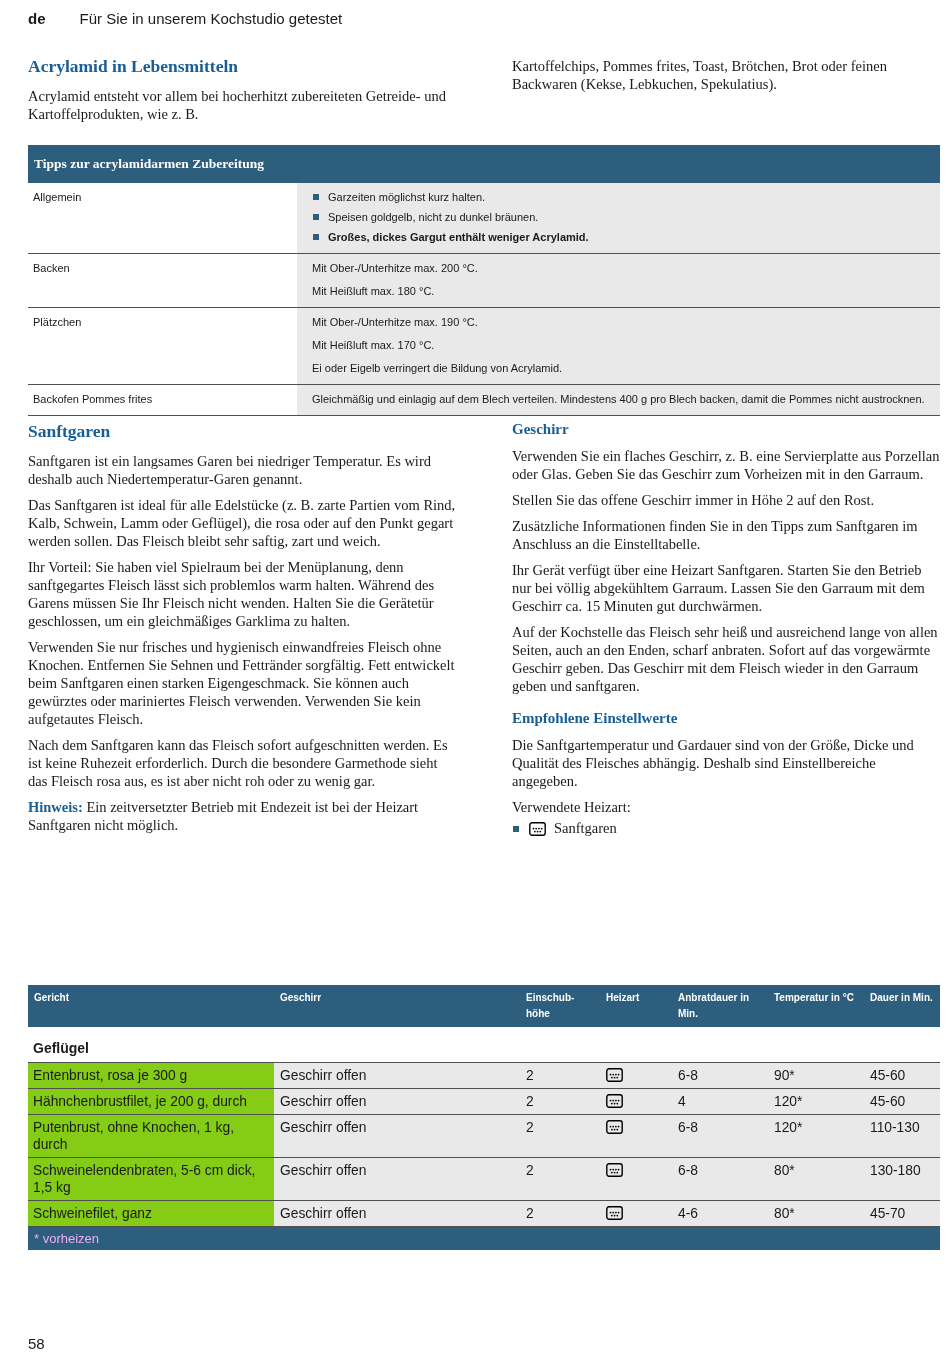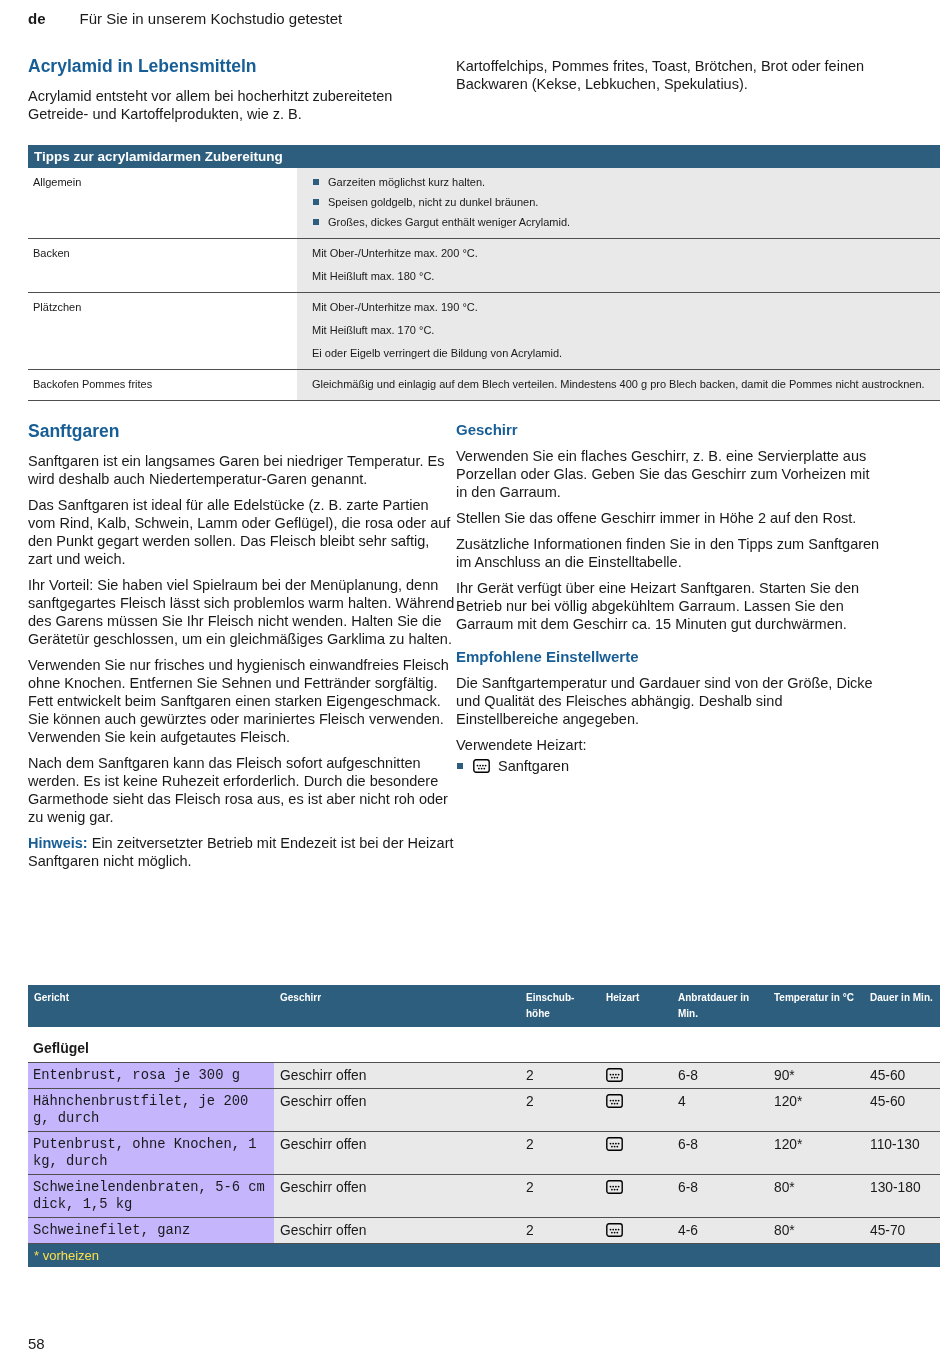--- a/index.html
+++ b/index.html
@@ -8,55 +8,55 @@
   *{box-sizing:border-box;}
   html,body{margin:0;padding:0;background:#ffffff;}
   .page{
     position:relative; width:950px; height:1370px; background:#fff; overflow:hidden;
     font-family:"Liberation Sans","DejaVu Sans",sans-serif; color:var(--text);
   }
   
   .topbar{position:absolute;top:10px;left:28px;font-size:15px;white-space:nowrap;}
   .lang{font-weight:bold;margin-right:34px;}
   
-  .two-col{display:flex;}
+  .two-col{display:flex;gap:56px;font-family:Liberation Serif, serif;}
   .two-col .col{width:428px;}
   h1{font-size:17.5px;line-height:22px;font-weight:bold;color:var(--heading);margin:0 0 10px 0;}
   h2{font-size:15px;line-height:19px;font-weight:bold;color:var(--heading);margin:14px 0 8px 0;}
   h2.first{margin-top:0;}
   p{font-size:14.5px;line-height:18px;margin:0 0 8px 0;}
   .note-label{color:var(--heading);font-weight:bold;}
   
   .sec-acryl{position:absolute;top:55px;left:28px;width:912px;}
   .sec-acryl .intro-right{margin-top:2px;}
   .tips{position:absolute;top:145px;left:28px;width:912px;}
   .sec-sanft{position:absolute;top:420px;left:28px;width:912px;}
   .settings-wrap{position:absolute;top:985px;left:28px;width:912px;}
   .pagenum{position:absolute;top:1335px;left:28px;font-size:15px;}
   
-  .tbar{background:var(--bar);color:#fff;font-weight:bold;font-size:13.5px;padding:4px 6px;}
+  .tbar{background:var(--bar);color:#fff;font-weight:bold;font-size:13.5px;padding:11px 6px;font-family:Liberation Serif, serif;}
   .trow{display:flex;border-bottom:1px solid var(--line);font-size:11px;line-height:17px;}
   .tterm{width:269px;background:#fff;padding:6px 8px 7px 5px;}
   .tcontent{flex:1;background:var(--rowgray);padding:6px 8px 7px 15px;}
   .bline{display:flex;margin-bottom:3px;}
-  .bline:last-child{margin-bottom:0;}
+  .bline:last-child{margin-bottom:0;font-weight:bold;}
   .bsq{width:6px;height:6px;background:var(--bar);flex:none;margin:5px 9px 0 1px;}
   .pline{margin-bottom:6px;}
   .pline:last-child{margin-bottom:0;}
   
   table.settings{border-collapse:collapse;width:912px;font-size:13.8px;line-height:17px;table-layout:fixed;}
   table.settings th{
     background:var(--bar);color:#fff;text-align:left;vertical-align:top;
     font-weight:bold;font-size:10px;line-height:16px;padding:5px 6px;height:42px;
   }
   tr.group td{font-weight:bold;font-size:14px;padding:13px 0 5px 5px;background:#fff;}
   tr.data td{border-top:1px solid var(--line);border-bottom:1px solid var(--line);
     padding:4px 6px;vertical-align:top;background:var(--rowgray);}
-  tr.data td.c-gericht{background:#c4b5fd;padding-left:5px;font-family:Liberation Mono, monospace;}
-  tr.foot td{background:var(--bar);color:#fde047;font-size:13px;padding:3px 6px;}
+  tr.data td.c-gericht{background:#84cc16;padding-left:5px;}
+  tr.foot td{background:var(--bar);color:#f0abfc;font-size:13px;padding:3px 6px;}
   .hz-icon{display:inline-block;vertical-align:-2px;line-height:0;}
   
   .hz-label{margin-bottom:4px;}
   .hz-item{display:flex;align-items:center;font-size:14.5px;}
   .hz-item .bsq{margin:0 10px 0 1px;}
   .hz-item .hz-icon{margin-right:8px;vertical-align:middle;}
 </style>
 </head>
 <body>
 
@@ -131,20 +131,21 @@
       <p>Verwenden Sie nur frisches und hygienisch einwandfreies Fleisch ohne Knochen. Entfernen Sie Sehnen und Fettränder sorgfältig. Fett entwickelt beim Sanftgaren einen starken Eigengeschmack. Sie können auch gewürztes oder mariniertes Fleisch verwenden. Verwenden Sie kein aufgetautes Fleisch.</p>
       <p>Nach dem Sanftgaren kann das Fleisch sofort aufgeschnitten werden. Es ist keine Ruhezeit erforderlich. Durch die besondere Garmethode sieht das Fleisch rosa aus, es ist aber nicht roh oder zu wenig gar.</p>
       <p><span class="note-label">Hinweis:</span> <span>Ein zeitversetzter Betrieb mit Endezeit ist bei der Heizart Sanftgaren nicht möglich.</span></p>
     </div>
     <div class="col">
       <h2 class="first">Geschirr</h2>
       <p>Verwenden Sie ein flaches Geschirr, z. B. eine Servierplatte aus Porzellan oder Glas. Geben Sie das Geschirr zum Vorheizen mit in den Garraum.</p>
       <p>Stellen Sie das offene Geschirr immer in Höhe 2 auf den Rost.</p>
       <p>Zusätzliche Informationen finden Sie in den Tipps zum Sanftgaren im Anschluss an die Einstelltabelle.</p>
       <p>Ihr Gerät verfügt über eine Heizart Sanftgaren. Starten Sie den Betrieb nur bei völlig abgekühltem Garraum. Lassen Sie den Garraum mit dem Geschirr ca. 15 Minuten gut durchwärmen.</p>
+      <p>Auf der Kochstelle das Fleisch sehr heiß und ausreichend lange von allen Seiten, auch an den Enden, scharf anbraten. Sofort auf das vorgewärmte Geschirr geben. Das Geschirr mit dem Fleisch wieder in den Garraum geben und sanftgaren.</p>
       <h2>Empfohlene Einstellwerte</h2>
       <p>Die Sanftgartemperatur und Gardauer sind von der Größe, Dicke und Qualität des Fleisches abhängig. Deshalb sind Einstellbereiche angegeben.</p>
       <p class="hz-label">Verwendete Heizart:</p>
       <div class="hz-item">
         <span class="bsq"></span>
         <span class="hz-icon">
           <svg width="17" height="14" viewBox="0 0 17 14">
               <rect x="0.8" y="0.8" width="15.4" height="12.4" rx="2.2" fill="none" stroke="#000" stroke-width="1.4"></rect>
               <g fill="#000">
                 <circle cx="4.5" cy="6.6" r="0.9"></circle>

